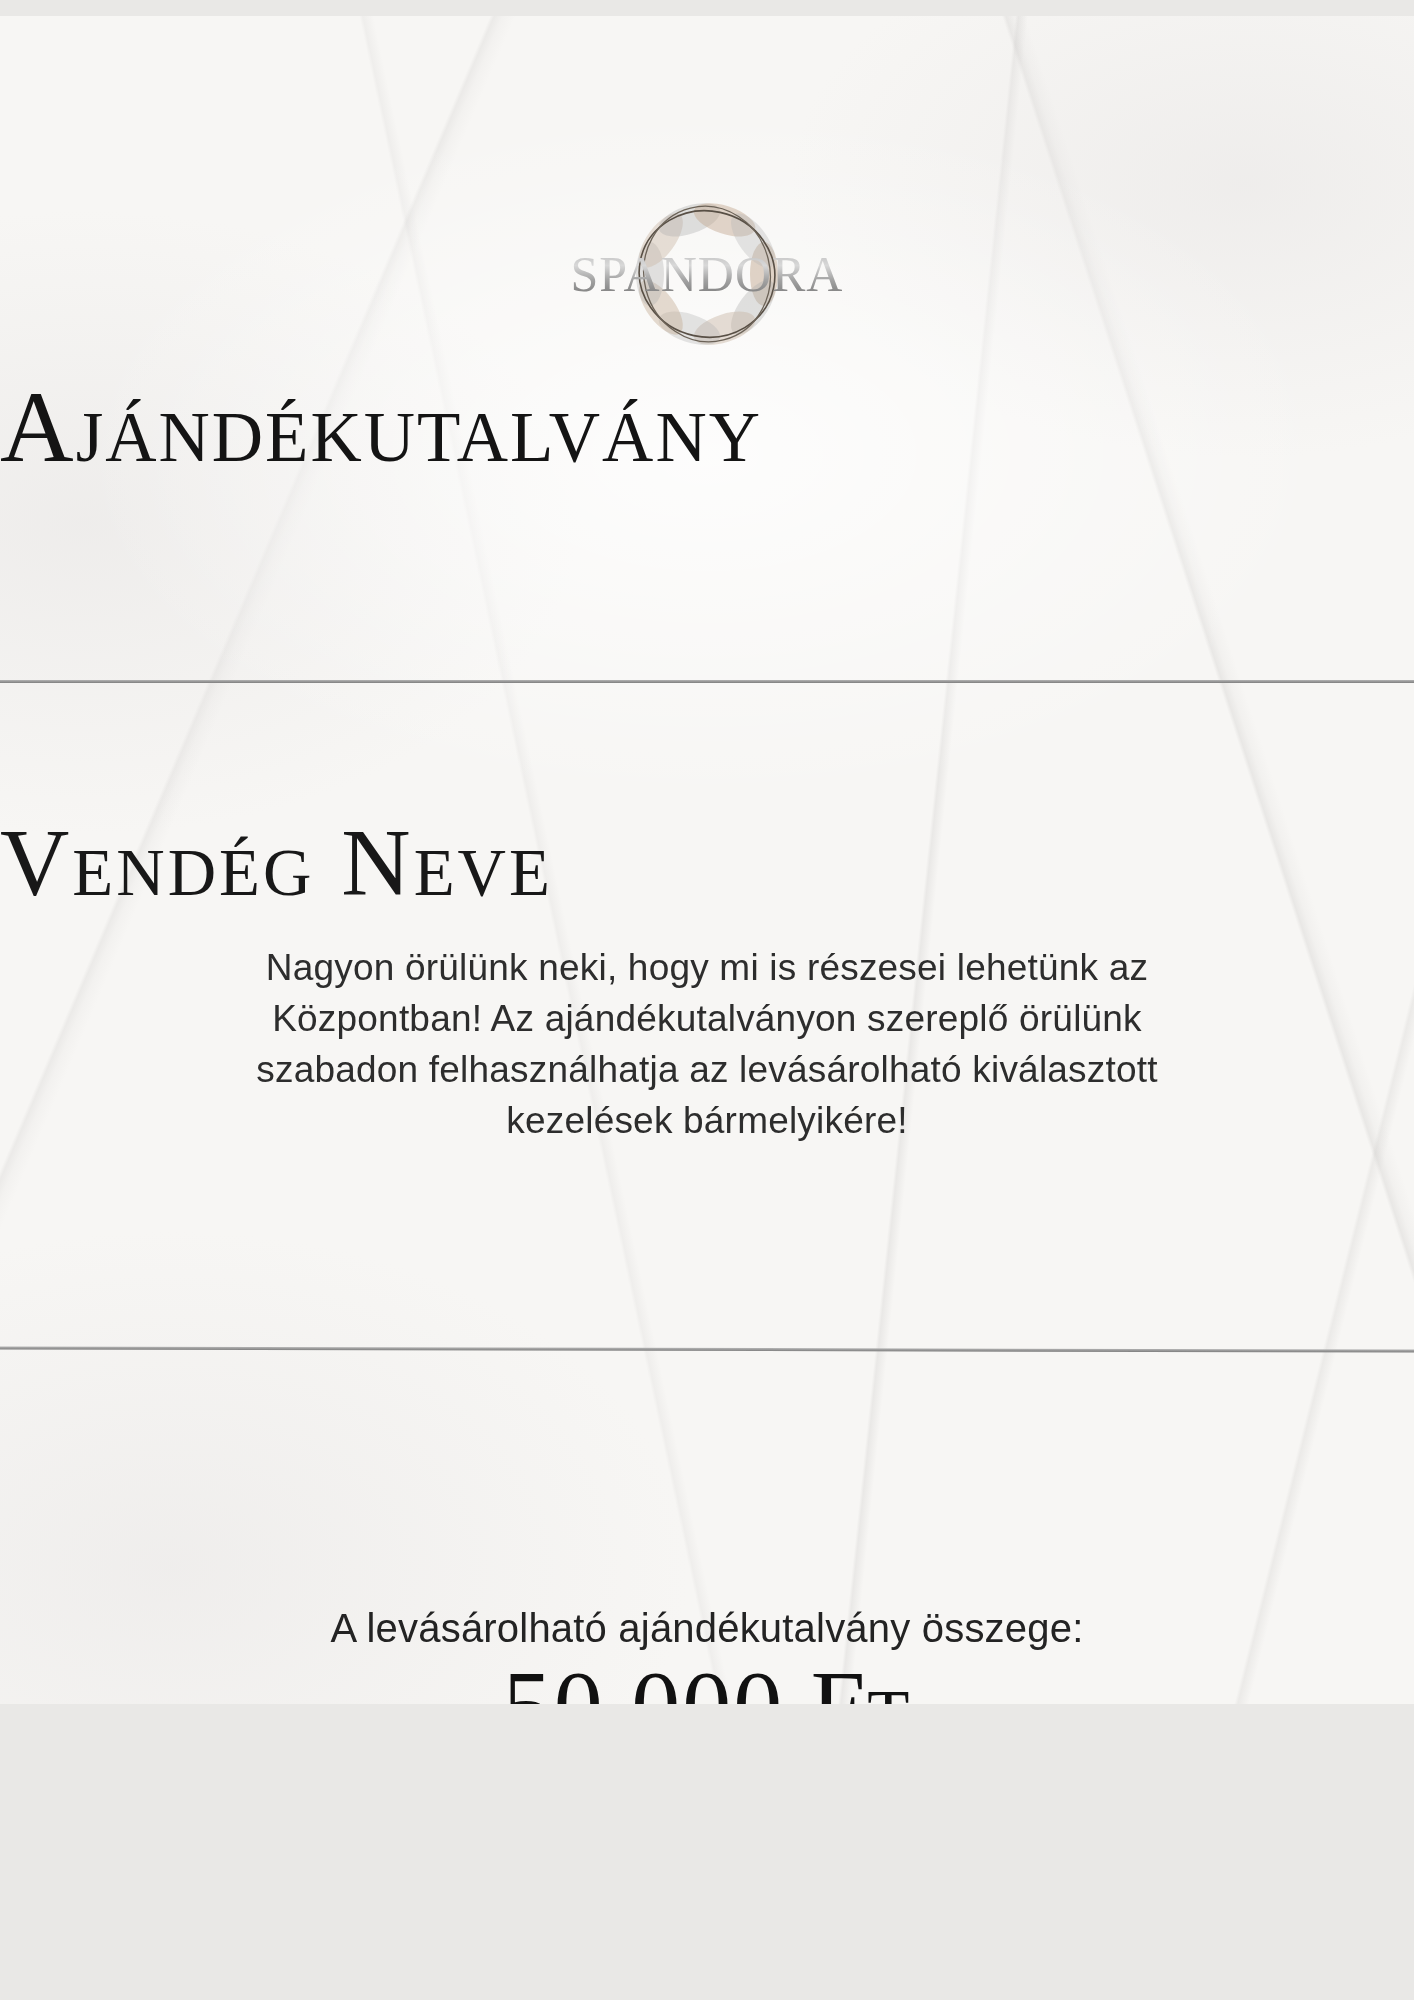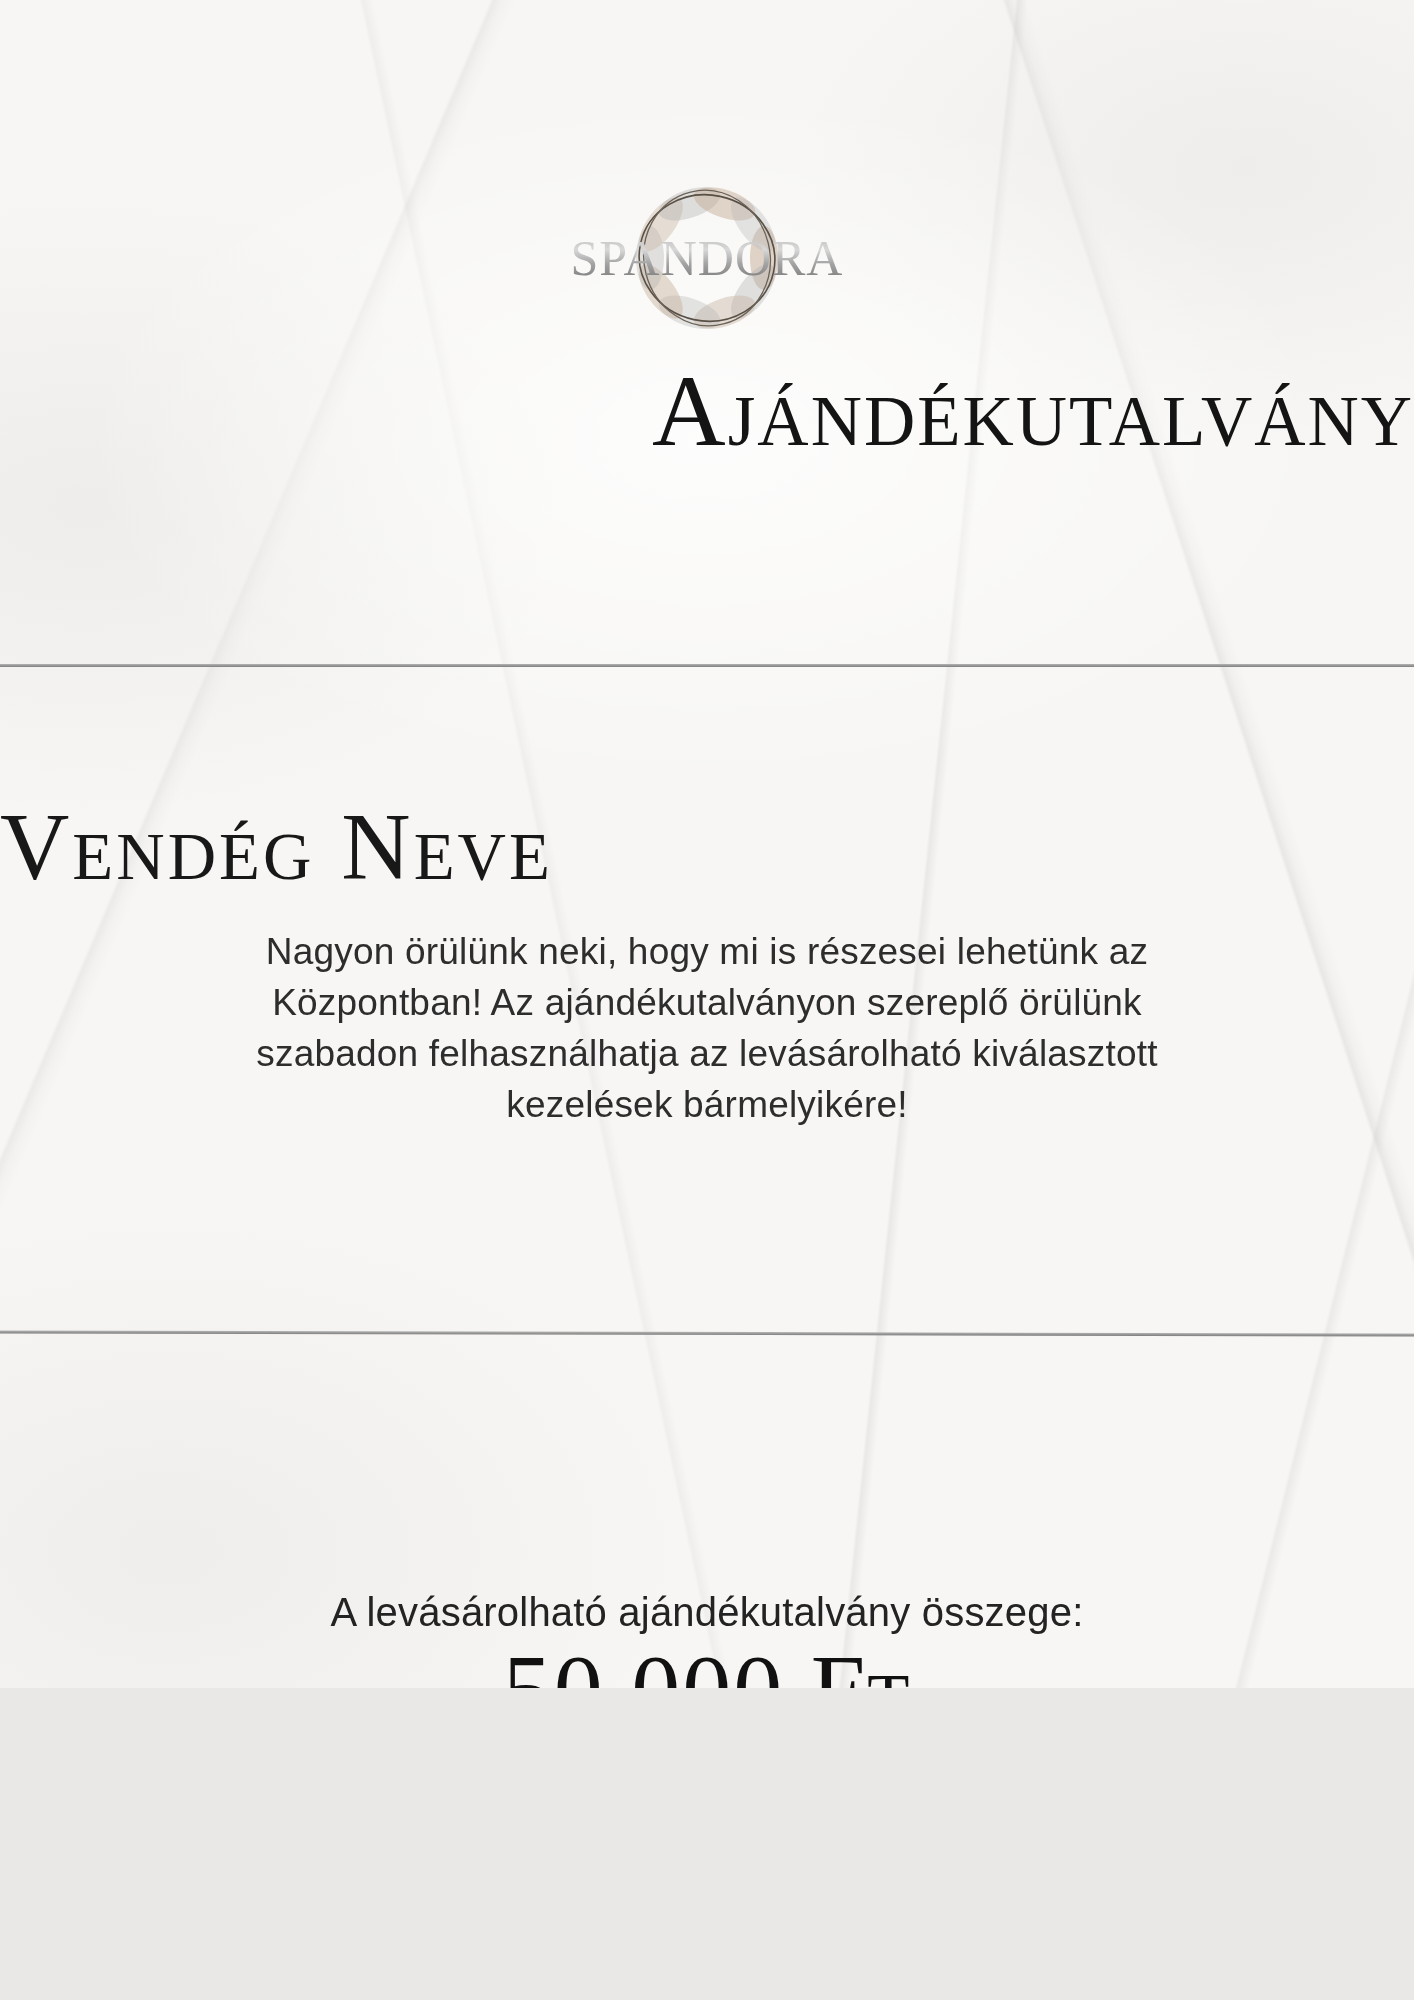--- a/index.html
+++ b/index.html
@@ -1,19 +1,19 @@
 <!DOCTYPE html>
 <html><head>
 <meta charset="utf-8">
 <style>
   html,body{margin:0;padding:0;background:#e9e8e6;}
   .page{
     position:relative;
     width:1414px;height:1688px;
-    margin:0 auto;
+    margin:16px auto;
     overflow:hidden;
     background-color:#f7f6f4;
     background-image:
       radial-gradient(900px 500px at 50% 26%, rgba(255,255,255,.75), transparent 70%),
       radial-gradient(700px 420px at 88% 10%, rgba(233,231,230,.6), transparent 65%),
       radial-gradient(760px 480px at 6% 30%, rgba(231,229,228,.55), transparent 65%),
       linear-gradient(113deg, transparent 23%, rgba(190,188,187,.20) 23.2%, rgba(205,203,202,.10) 23.6%, transparent 24.2%),
       linear-gradient(78deg, transparent 40.5%, rgba(198,196,195,.16) 40.7%, transparent 41.3%),
       linear-gradient(96deg, transparent 63.8%, rgba(186,184,183,.22) 64%, transparent 64.6%),
       linear-gradient(72deg, transparent 79%, rgba(192,190,188,.26) 79.2%, rgba(206,204,202,.12) 79.6%, transparent 80.2%),
@@ -21,21 +21,21 @@
       radial-gradient(800px 520px at 12% 92%, rgba(234,232,231,.6), transparent 65%);
     font-family:"Liberation Sans", sans-serif;
     color:#1a1a1a;
   }
   .logo-wrap{
     position:absolute; top:163px; left:50%; transform:translateX(-50%);
     width:330px; height:195px;
   }
   .voucher-title{
     position:absolute; top:352px; left:0; width:100%;
-    margin:0; text-align:right;
+    margin:0; text-align:left;
     font-family:"Liberation Serif", serif;
     font-weight:500; font-variant:small-caps;
     font-size:102px; line-height:1.15; letter-spacing:2px;
     color:#141414;
   }
   .divider{
     position:absolute; left:0; width:100%; height:3px;
     background:linear-gradient(#b3b3b3, #7f7f7f);
     border:none; margin:0;
   }

